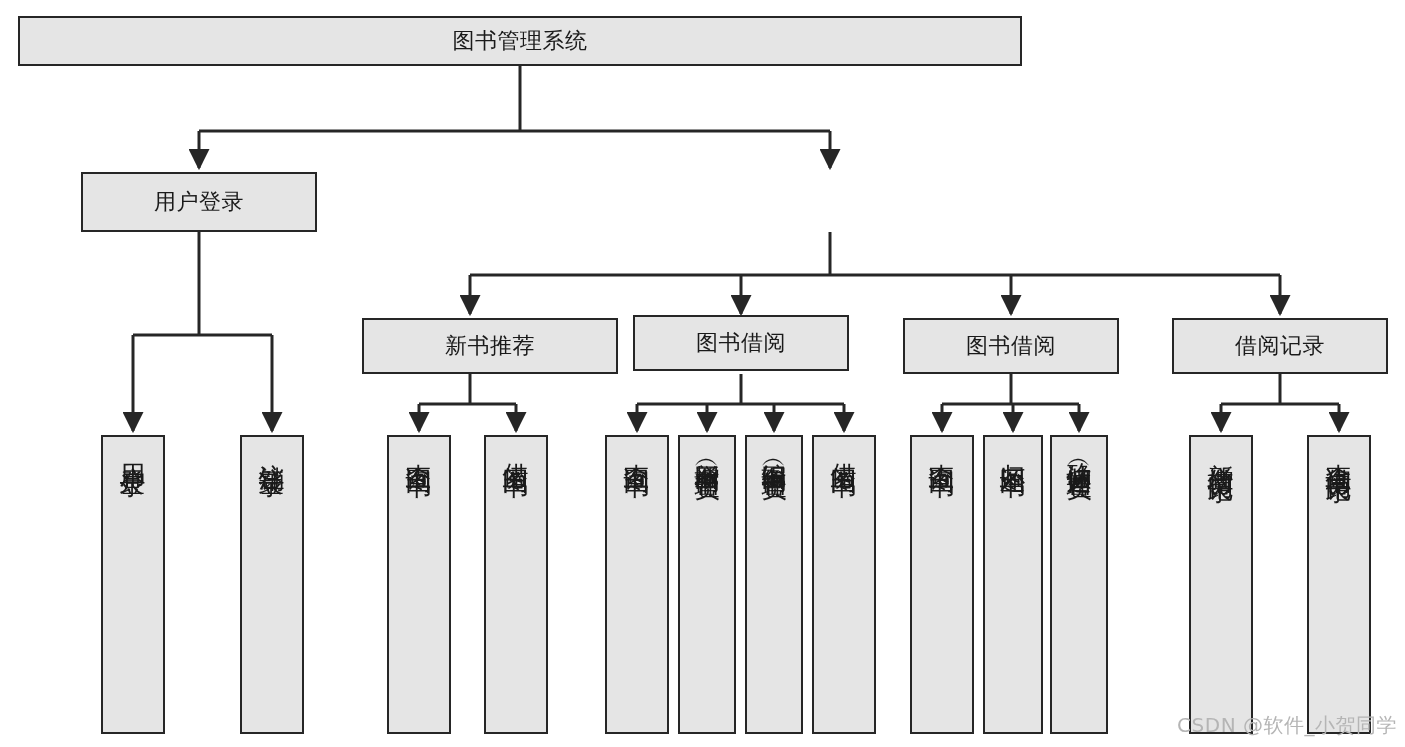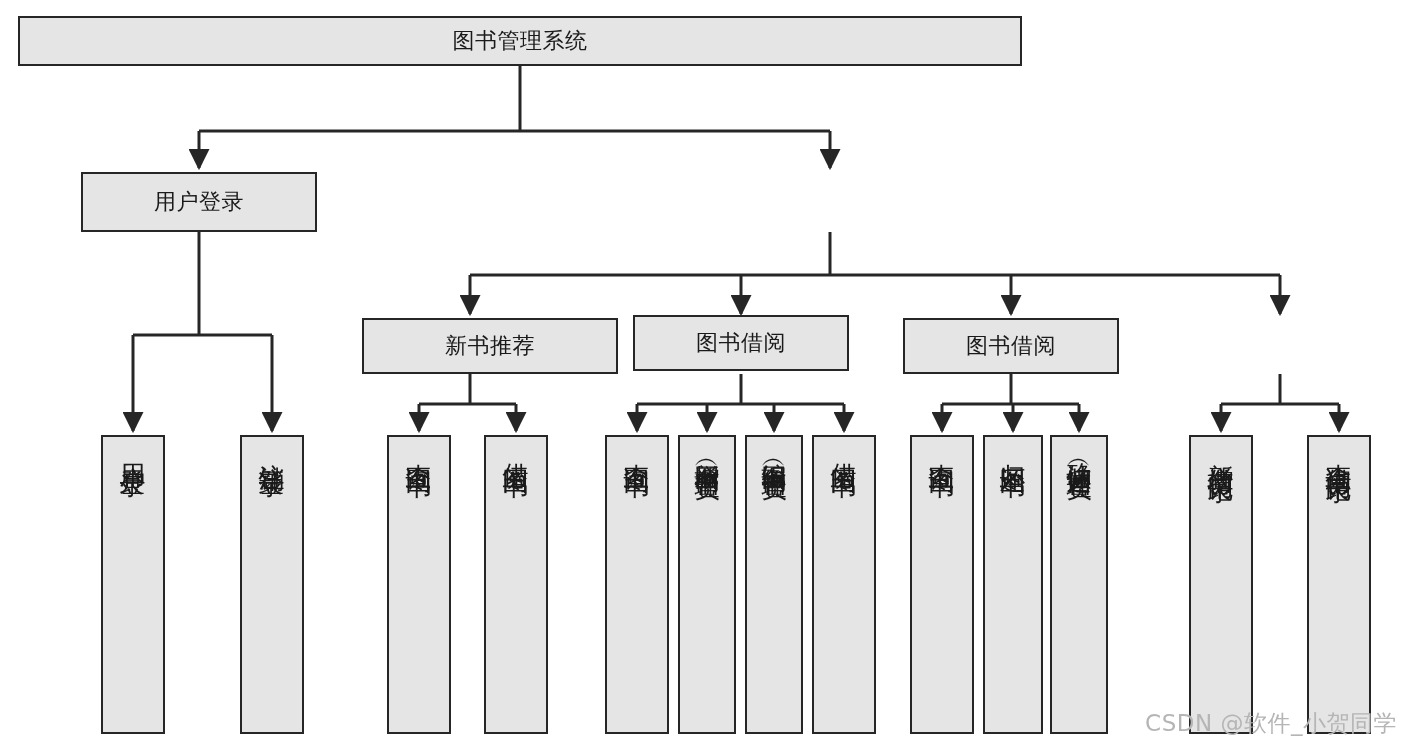--- a/index.html
+++ b/index.html
@@ -58,21 +58,21 @@
     white-space: nowrap;
   }
   .node.vert.tall .lbl {
     font-size: 25px;
     letter-spacing: 2px;
   }
   #watermark {
     position: absolute;
     right: 8px;
     bottom: 8px;
-    font-size: 23px;
+    font-size: 20px;
     color: #b5b5b5;
     letter-spacing: 0.5px;
     white-space: nowrap;
   }
 </style>
 </head>
 <body>
 
 <div id="canvas">
 
@@ -136,20 +136,23 @@
 
   <div class="node horiz" id="n-l3-0" style="left: 362px; top: 318px; width: 256px; height: 56px;">
     <span class="lbl">新书推荐</span>
   </div>
   <div class="node horiz" id="n-l3-1" style="left: 633px; top: 315px; width: 216px; height: 56px;">
     <span class="lbl">图书借阅</span>
   </div>
   <div class="node horiz" id="n-l3-2" style="left: 903px; top: 318px; width: 216px; height: 56px;">
     <span class="lbl">图书借阅</span>
   </div>
+  <div class="node horiz" id="n-l3-3" style="left: 1172px; top: 318px; width: 216px; height: 56px;">
+    <span class="lbl">借阅记录</span>
+  </div>
 
   <div class="node vert" id="n-lf-0" style="left: 101px; top: 435px; width: 64px; height: 299px;">
     <span class="lbl">用户登录</span>
   </div>
   <div class="node vert" id="n-lf-1" style="left: 240px; top: 435px; width: 64px; height: 299px;">
     <span class="lbl">注销登录</span>
   </div>
   <div class="node vert" id="n-lf-2" style="left: 387px; top: 435px; width: 64px; height: 299px;">
     <span class="lbl">查询图书</span>
   </div>

